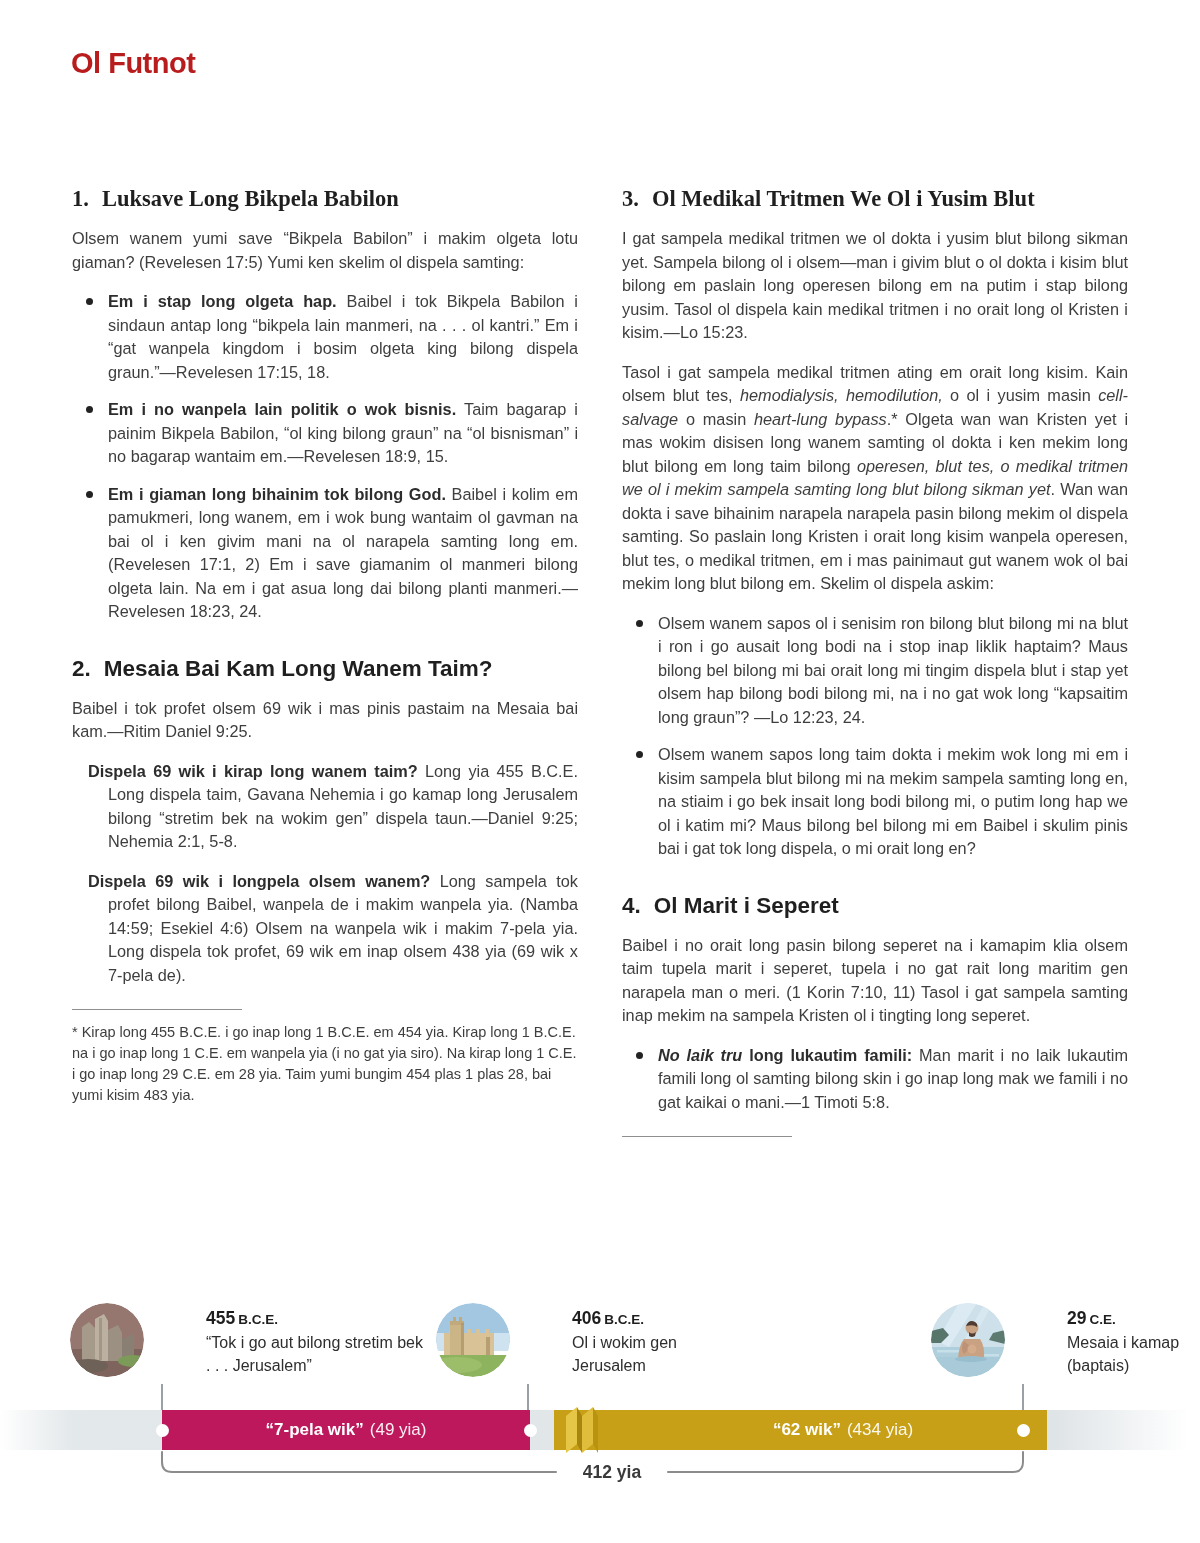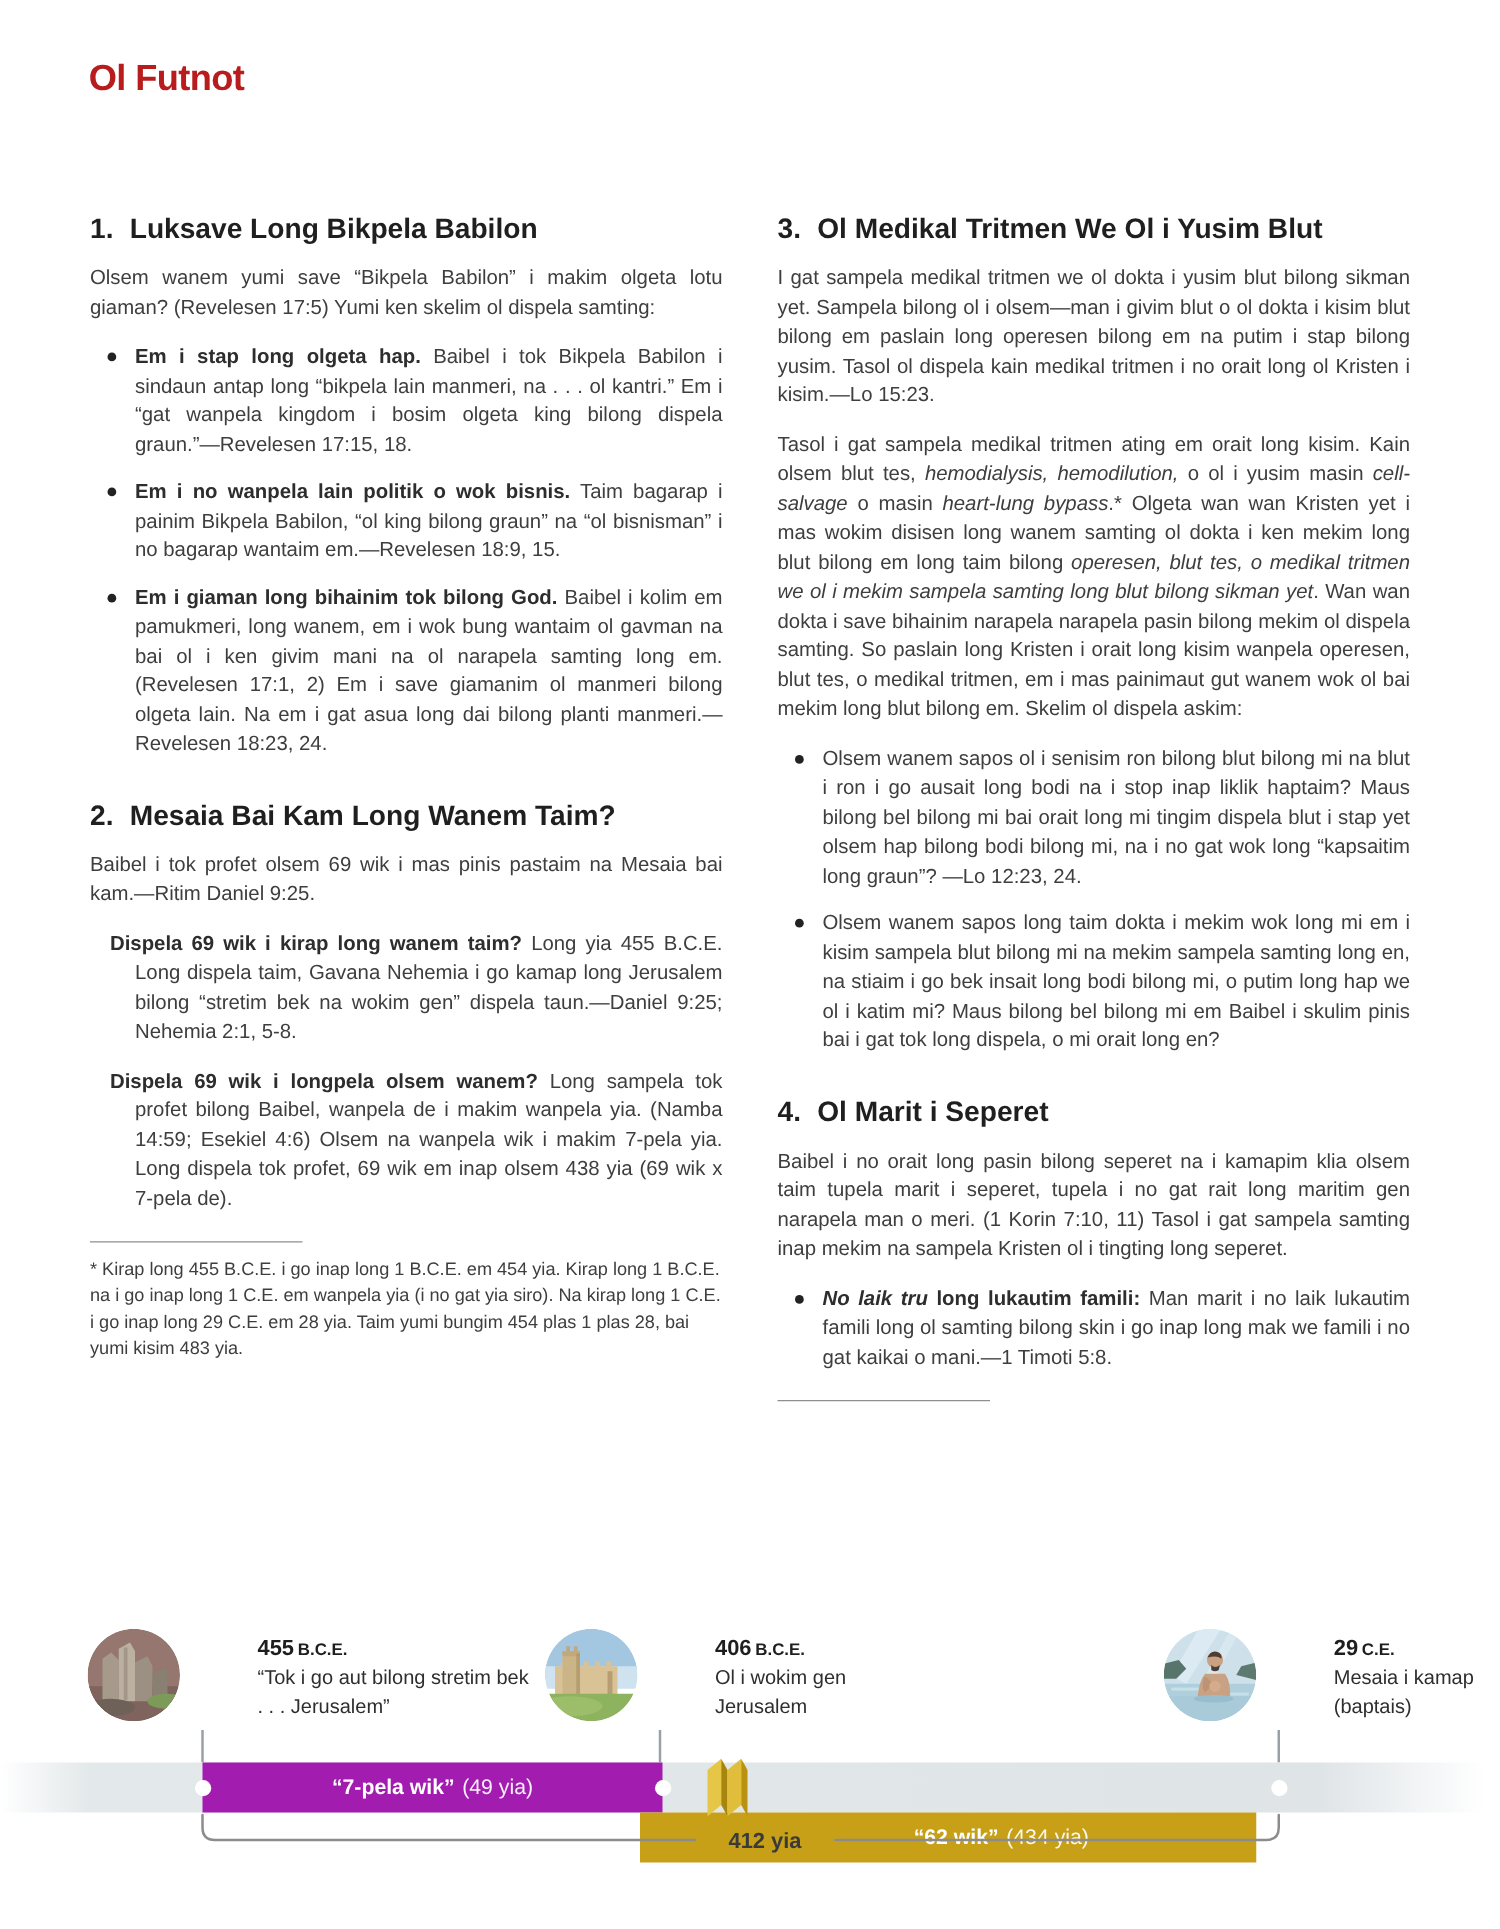--- a/index.html
+++ b/index.html
@@ -4,21 +4,21 @@
 <style>
   html,body{margin:0;padding:0;background:#ffffff;}
   body{width:1200px;height:1543px;position:relative;font-family:"Liberation Sans",sans-serif;color:#3e3e3e;}
   .page{position:absolute;inset:0;background:#fff;overflow:hidden;}
 
   .title{position:absolute;left:71px;top:48px;margin:0;font-size:29px;line-height:1.1;font-weight:800;color:#b91c1c;letter-spacing:-0.5px;}
 
   .cols{position:absolute;left:72px;top:170px;width:1056px;display:grid;grid-template-columns:506px 506px;column-gap:44px;align-items:start;}
 
   .h2{font-size:22.5px;font-weight:700;color:#1f1f1f;margin:32px 0 15px;}
-  .col > .h2:first-child{margin-top:0;}
+  .col > .h2:first-child{margin-top:16px;font-family:Liberation Serif, serif;}
   .h2 .num{margin-right:13px;}
 
   .para{font-size:16.3px;line-height:23.5px;text-align:justify;margin:0 0 16px;}
   .hang{font-size:16.3px;line-height:23.5px;text-align:justify;margin:0 0 16px;padding-left:36px;text-indent:-20px;}
   .bullet{position:relative;padding-left:36px;margin:0 0 14px;font-size:16.3px;line-height:23.5px;text-align:justify;}
   .bullet .dot{position:absolute;left:14px;top:8px;width:7px;height:7px;border-radius:50%;background:#222;}
   .b{font-weight:700;color:#2d2d2d;}
   .i{font-style:italic;}
 
   .fnblock{margin-top:22px;}
@@ -34,21 +34,21 @@
   .evtext{padding-top:5px;margin-left:44px;}
   .evyear{font-size:17.5px;font-weight:700;color:#1e1e1e;margin-bottom:3px;}
   .evyear .era{font-size:13.5px;margin-left:3px;}
   .evline{font-size:16px;line-height:22.5px;color:#2e2e2e;}
 
   .tick{position:absolute;width:2px;height:26px;background:#9aa1a6;top:1384px;}
   .band{position:absolute;left:0;top:1410px;width:1200px;height:40px;
         background:linear-gradient(90deg,#ffffff 0%,#e3e8ea 6%,#dfe4e7 88%,#ffffff 99%);}
   .seg{position:absolute;top:1410px;height:40px;display:flex;align-items:center;justify-content:center;color:#fff;font-size:17px;}
   .seg-gray{left:162px;width:368px;}
-  .seg-gold{left:512px;width:493px;padding-left:85px;box-sizing:border-box;margin-top:40px;}
+  .seg-gold{left:554px;width:493px;padding-left:85px;box-sizing:border-box;}
   .seg-label .b{color:#fff;}
   .seg-label .norm{font-weight:400;opacity:.93;margin-left:6px;}
   .fold{position:absolute;left:562px;top:1404px;width:42px;height:52px;}
   .dotw{position:absolute;width:13px;height:13px;border-radius:50%;background:#fff;top:1423.5px;}
   .bracket{position:absolute;left:0;top:1444px;width:1200px;height:60px;}
   .total{position:absolute;left:532px;width:160px;top:1462px;text-align:center;font-size:17.5px;font-weight:700;color:#3a3a3a;}
 </style>
 </head>
 <body>
 
@@ -173,21 +173,21 @@
         <div class="evline">Mesaia i kamap</div>
         <div class="evline">(baptais)</div>
       </div>
     </div>
 
     <div class="tick" style="left:161px;"></div>
     <div class="tick" style="left:527px;"></div>
     <div class="tick" style="left:1022px;"></div>
 
     <div class="band"></div>
-    <div class="seg seg-gray" id="seg1" style="background: #a21caf;">
+    <div class="seg seg-gray" id="seg1" style="background: #be185d;">
       <span class="seg-label"><span class="b">“7-pela wik”</span><span class="norm">(49 yia)</span></span>
     </div>
     <div class="seg seg-gold" id="seg2" style="background: rgb(199, 160, 24);">
       <span class="seg-label"><span class="b">“62 wik”</span><span class="norm">(434 yia)</span></span>
     </div>
 
     <svg class="fold" viewBox="0 0 42 52">
       <polygon points="4,12 15,3 15,40 4,49" fill="#E6C647"></polygon>
       <polygon points="15,3 20,12 20,49 15,40" fill="#A8860E"></polygon>
       <polygon points="20,12 31,3 31,40 20,49" fill="#E0BE3B"></polygon>

